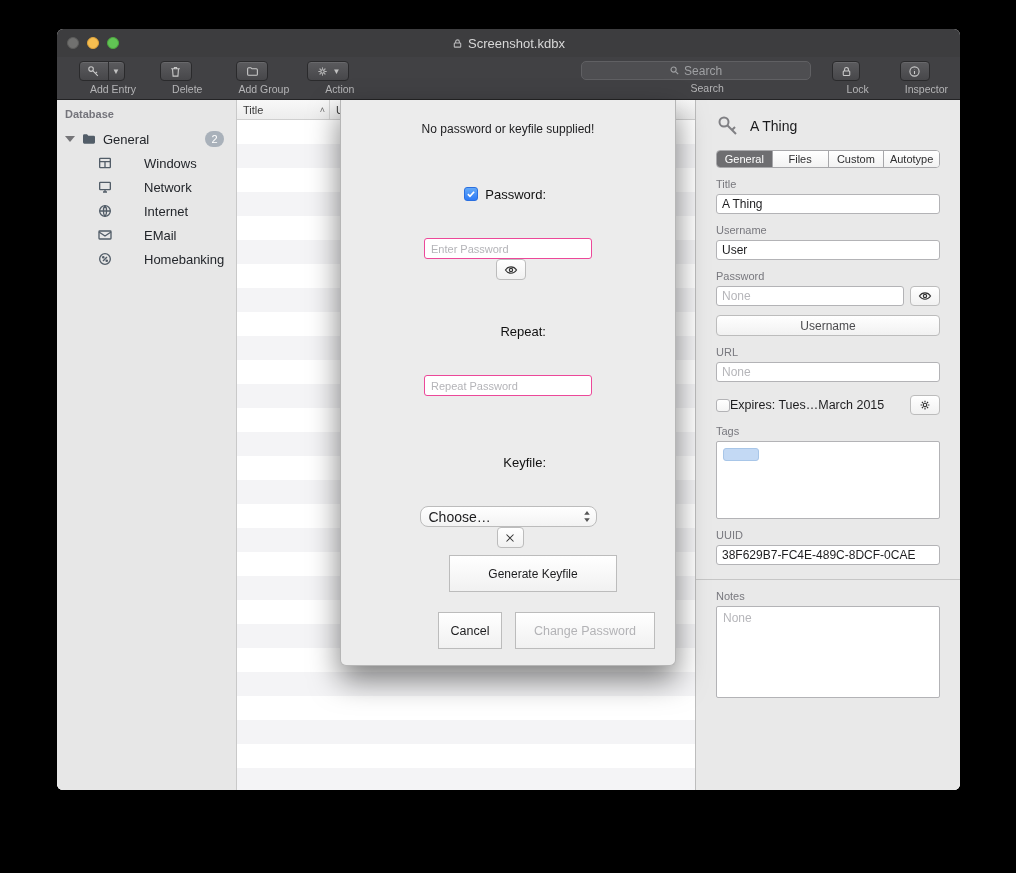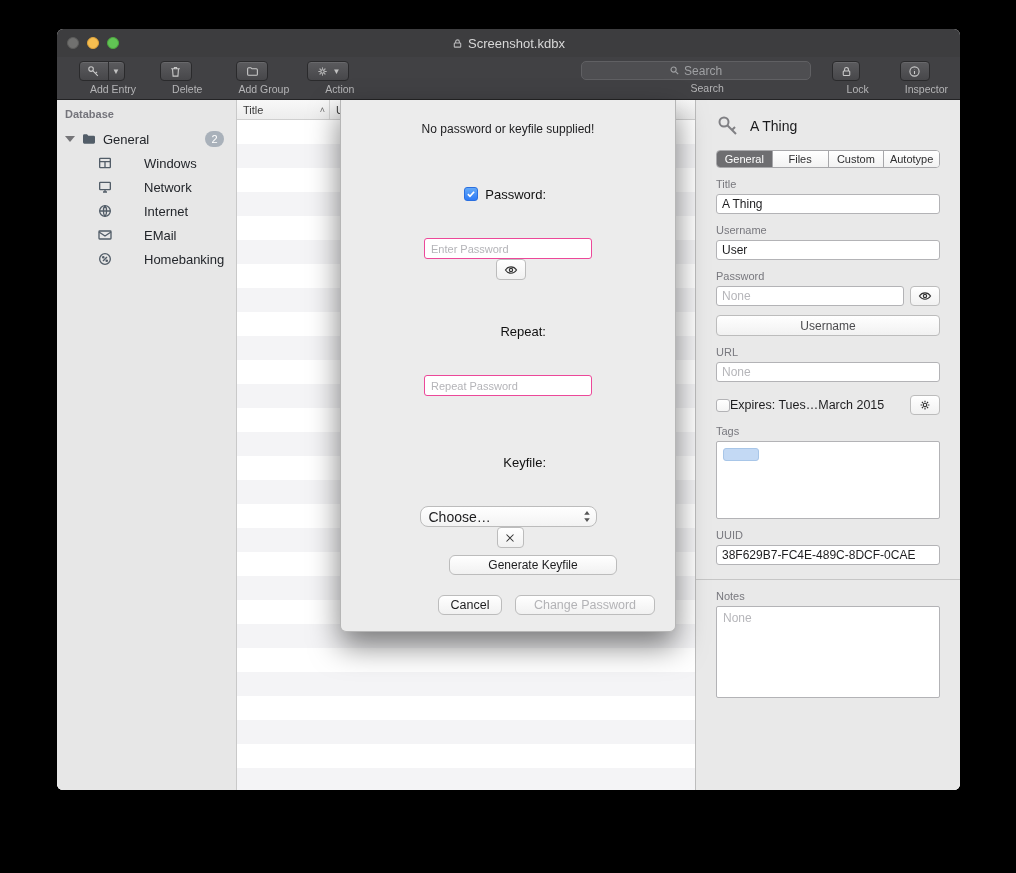--- a/index.html
+++ b/index.html
@@ -63,21 +63,21 @@
   .sheet-label { font-size:13px; color:#111; white-space:nowrap; }
   .cb-abs { position:absolute; left:0; }
   .sheet-input { width:168px; height:21px; border:1px solid #ec4899; border-radius:3px; background:#fff; font-family:Liberation Sans, sans-serif; font-size:11px; padding:0 6px; color:#222; }
   .sheet-input::placeholder { color:#b4b4b8; }
   .mini-btn { width:30px; height:21px; margin-left:6px; background:linear-gradient(#ffffff,#f1f1f1); border:1px solid #bcbcbc; border-radius:4px; display:flex; align-items:center; justify-content:center; color:#333; }
   .mini-btn svg { width:14px; height:14px; }
   .popup { width:177px; height:21px; background:linear-gradient(#ffffff,#f3f3f3); border:1px solid #bcbcbc; border-radius:8px; display:flex; align-items:center; padding:0 5px 0 8px; font-size:14px; color:#1d1d1f; }
   .popup .stepper { margin-left:auto; color:#555; }
   .popup .stepper svg { width:8px; height:13px; }
   .clear-btn { width:27px; margin-left:4px; }
-  .btn-white { height:20px; background:linear-gradient(#ffffff,#f1f1f1); border:1px solid #bcbcbc; border-radius:6px; font-size:12px; color:#1d1d1f; display:flex; align-items:center; justify-content:center; }
+  .btn-white { height:37px; background:linear-gradient(#ffffff,#f1f1f1); border:1px solid #bcbcbc; border-radius:0; font-size:12px; color:#1d1d1f; display:flex; align-items:center; justify-content:center; }
   .gen-keyfile { width:168px; margin-left:88px; margin-top:1px; }
   .sheet-buttons { display:flex; justify-content:flex-end; gap:13px; margin-top:20px; }
   .btn-cancel { width:64px; font-size:12.5px; }
   .btn-change { width:140px; font-size:12.5px; color:#b3b3b6; }
 
   
   .checkbox { width:14px; height:14px; border-radius:3px; border:1px solid #b3b3b6; background:linear-gradient(#ffffff,#f4f4f4); display:inline-flex; align-items:center; justify-content:center; color:#fff; flex:0 0 14px; }
   .checkbox.checked { background:linear-gradient(#63a9f8,#2e7bf6); border-color:#2a6fe0; }
   .checkbox svg { width:10px; height:10px; }
 

